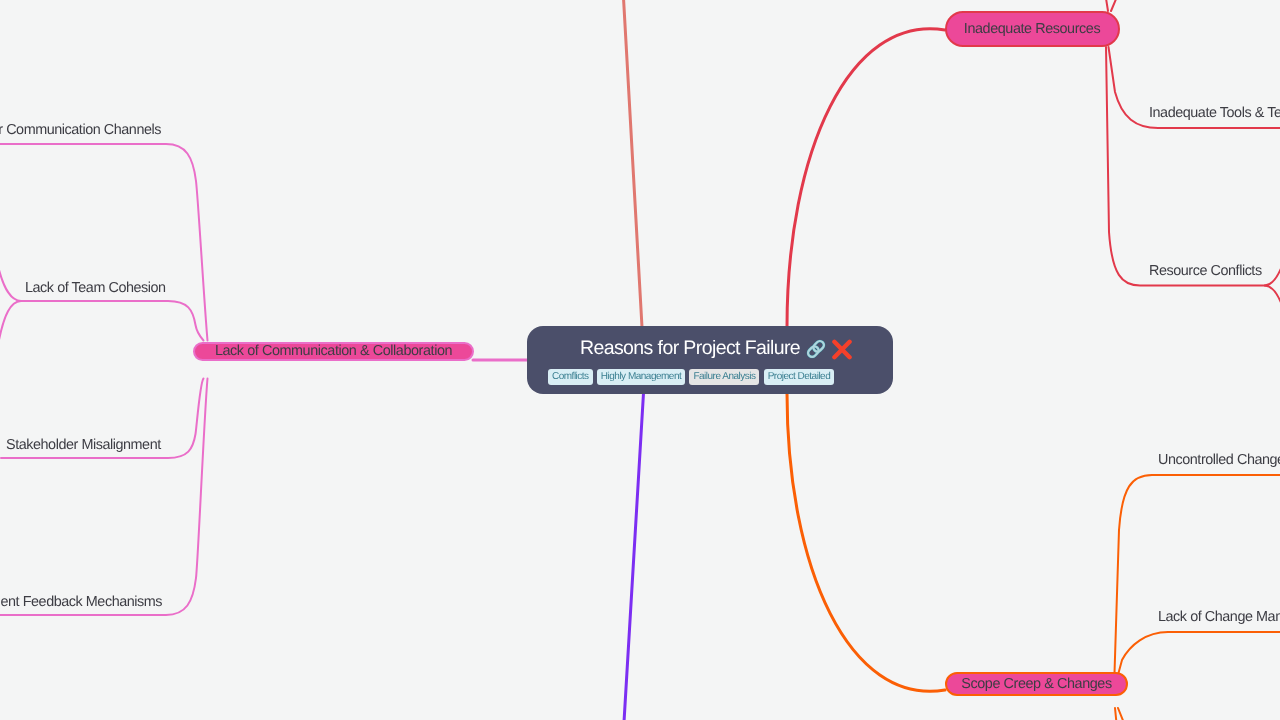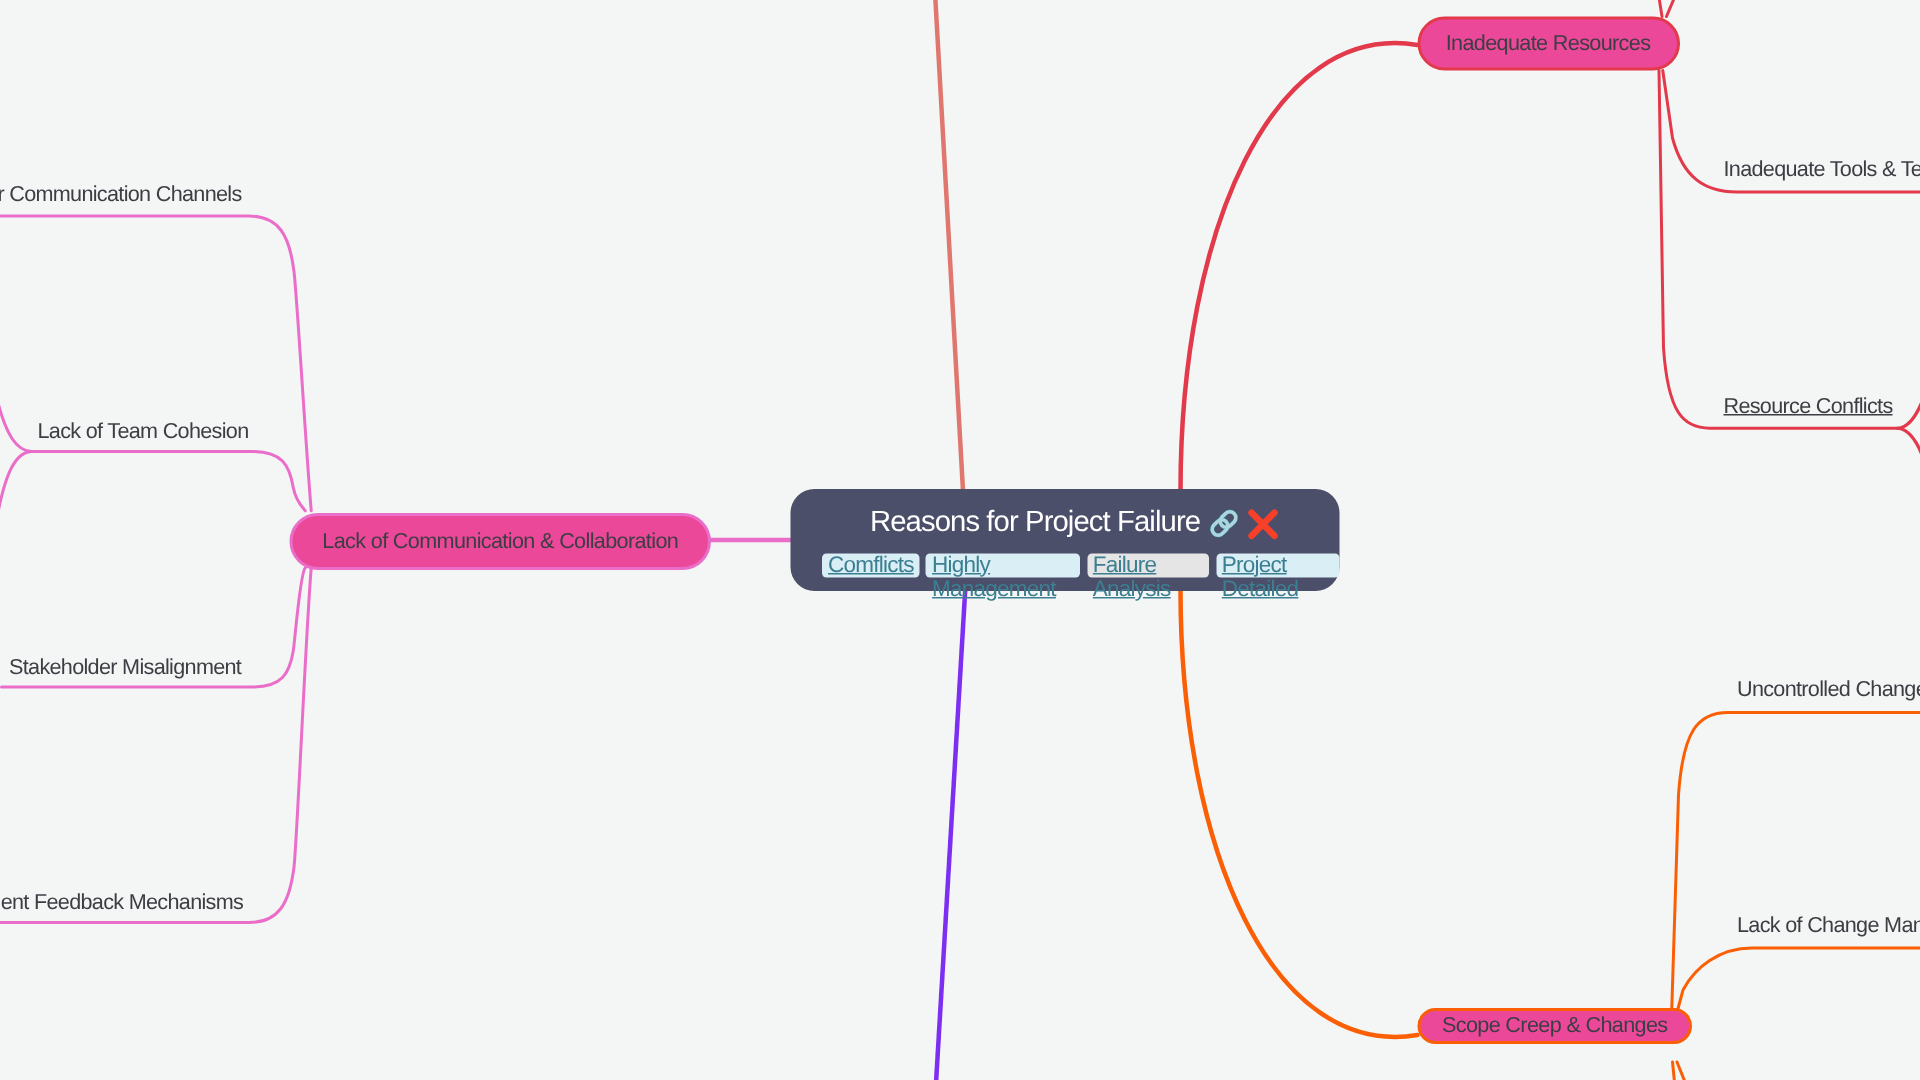--- a/index.html
+++ b/index.html
@@ -12,22 +12,22 @@
         display:flex;align-items:center;justify-content:center;white-space:nowrap;}
   .lbl{font-size:14.4px;letter-spacing:-0.42px;color:#3d3d44;}
   .leaf{position:absolute;white-space:nowrap;font-size:14.4px;letter-spacing:-0.45px;color:#3d3d44;}
   #center{position:absolute;background:#4b4f6a;border-radius:16px;box-sizing:border-box;}
   #ctitle{position:absolute;left:22px;top:11px;font-size:19.5px;letter-spacing:-0.6px;color:#fff;
           display:flex;align-items:center;height:23px;margin-left:31px;}
   .emj{display:block;}
   #ctitle .emj:first-of-type{margin-left:5px;}
   #ctitle .emj+.emj{margin-left:4px;}
   #ctags{position:absolute;left:21px;top:42.5px;display:flex;gap:4.2px;}
-  .tag{background:#d9eef5;color:#3b7f91;font-size:15px;letter-spacing:-0.5px;padding:0 4px;
-       border-radius:3px;line-height:16.5px;height:16.5px;text-decoration:underline;}
+  .tag{background:#d9eef5;color:#3b7f91;font-size:10px;letter-spacing:-0.5px;padding:0 4px;
+       border-radius:3px;line-height:16.5px;height:16.5px;}
 </style>
 </head>
 <body style="background: rgb(244, 245, 245);">
 
 <div id="stage" style="background: rgb(244, 245, 245);">
   <svg id="links" viewBox="0 0 1280 720" fill="none" stroke-linecap="round">
     <g stroke-width="2" stroke="#ea6ec9">
       <path d="M473 360 L 528 360" stroke-width="3"></path>
       <path d="M-6 144 L 166 144 C 186 144 193 157 196 181 C 198 197 204 300 207.5 340.5"></path>
       <path d="M21 301 L 168 301 C 188 301 193 310 195.5 325 C 196.6 331.5 200 336.5 203.5 340.5"></path>
@@ -49,39 +49,39 @@
       <path d="M787 393 C 787 568 849 706 945 690" stroke-width="3"></path>
       <path d="M1286 475 L 1152 475 C 1132 475 1122 487 1119 530 L 1114.5 673"></path>
       <path d="M1286 632 L 1168 632 C 1146 632 1130 645 1122 660 L 1118.5 673"></path>
       <path d="M1115 708 L 1117 728"></path>
       <path d="M1118 708 L 1126 728"></path>
     </g>
     <path d="M642 327 L 623.5 -2" stroke-width="3" stroke="#e0776f"></path>
     <path d="M643.5 393 L 624 722" stroke-width="3" stroke="#7c2ef2"></path>
   </svg>
 
-  <div class="node" style="left: 193px; top: 341.8px; width: 281px; height: 38px; border: 2.6px solid rgb(234, 110, 201);">
+  <div class="node" style="left: 193px; top: 341.8px; width: 281px; height: 19px; border: 2.6px solid rgb(234, 110, 201);">
     <span class="lbl">Lack of Communication &amp; Collaboration</span>
   </div>
 
   <div class="node" style="left: 944.5px; top: 11px; width: 175px; height: 36px; border: 2.8px solid rgb(226, 57, 75);">
     <span class="lbl">Inadequate Resources</span>
   </div>
 
   <div class="node" style="left: 945px; top: 672px; width: 183px; height: 24px; border: 2.8px solid rgb(251, 95, 5);">
     <span class="lbl">Scope Creep &amp; Changes</span>
   </div>
 
   <div class="leaf" style="left:-26px;top:122px;">Poor Communication Channels</div>
   <div class="leaf" style="left:25px;top:280px;">Lack of Team Cohesion</div>
   <div class="leaf" style="left:6px;top:437px;">Stakeholder Misalignment</div>
   <div class="leaf" style="left:-44px;top:594px;">Insufficient Feedback Mechanisms</div>
 
   <div class="leaf" style="left:1149px;top:105px;">Inadequate Tools &amp; Technology</div>
-  <div class="leaf" style="left:1149px;top:263px;text-decoration:underline;">Resource Conflicts</div>
+  <div class="leaf" style="left:1149px;top:263px;">Resource Conflicts</div>
   <div class="leaf" style="left:1158px;top:452px;">Uncontrolled Changes</div>
   <div class="leaf" style="left:1158px;top:609px;">Lack of Change Management</div>
 
   <div id="center" style="left: 527px; top: 326px; width: 366px; height: 68px; background-color: rgb(75, 79, 106);">
     <div id="ctitle">
       <span>Reasons for Project Failure</span>
       <svg class="emj" width="22" height="22" viewBox="0 0 32 32">
         <g transform="rotate(-45 16 16)">
           <rect x="2.2" y="10.2" width="16.6" height="11.6" rx="5.8" fill="none" stroke="#2f8f9e" stroke-width="4.2"></rect>
           <rect x="13.2" y="10.2" width="16.6" height="11.6" rx="5.8" fill="none" stroke="#2f8f9e" stroke-width="4.2"></rect>

